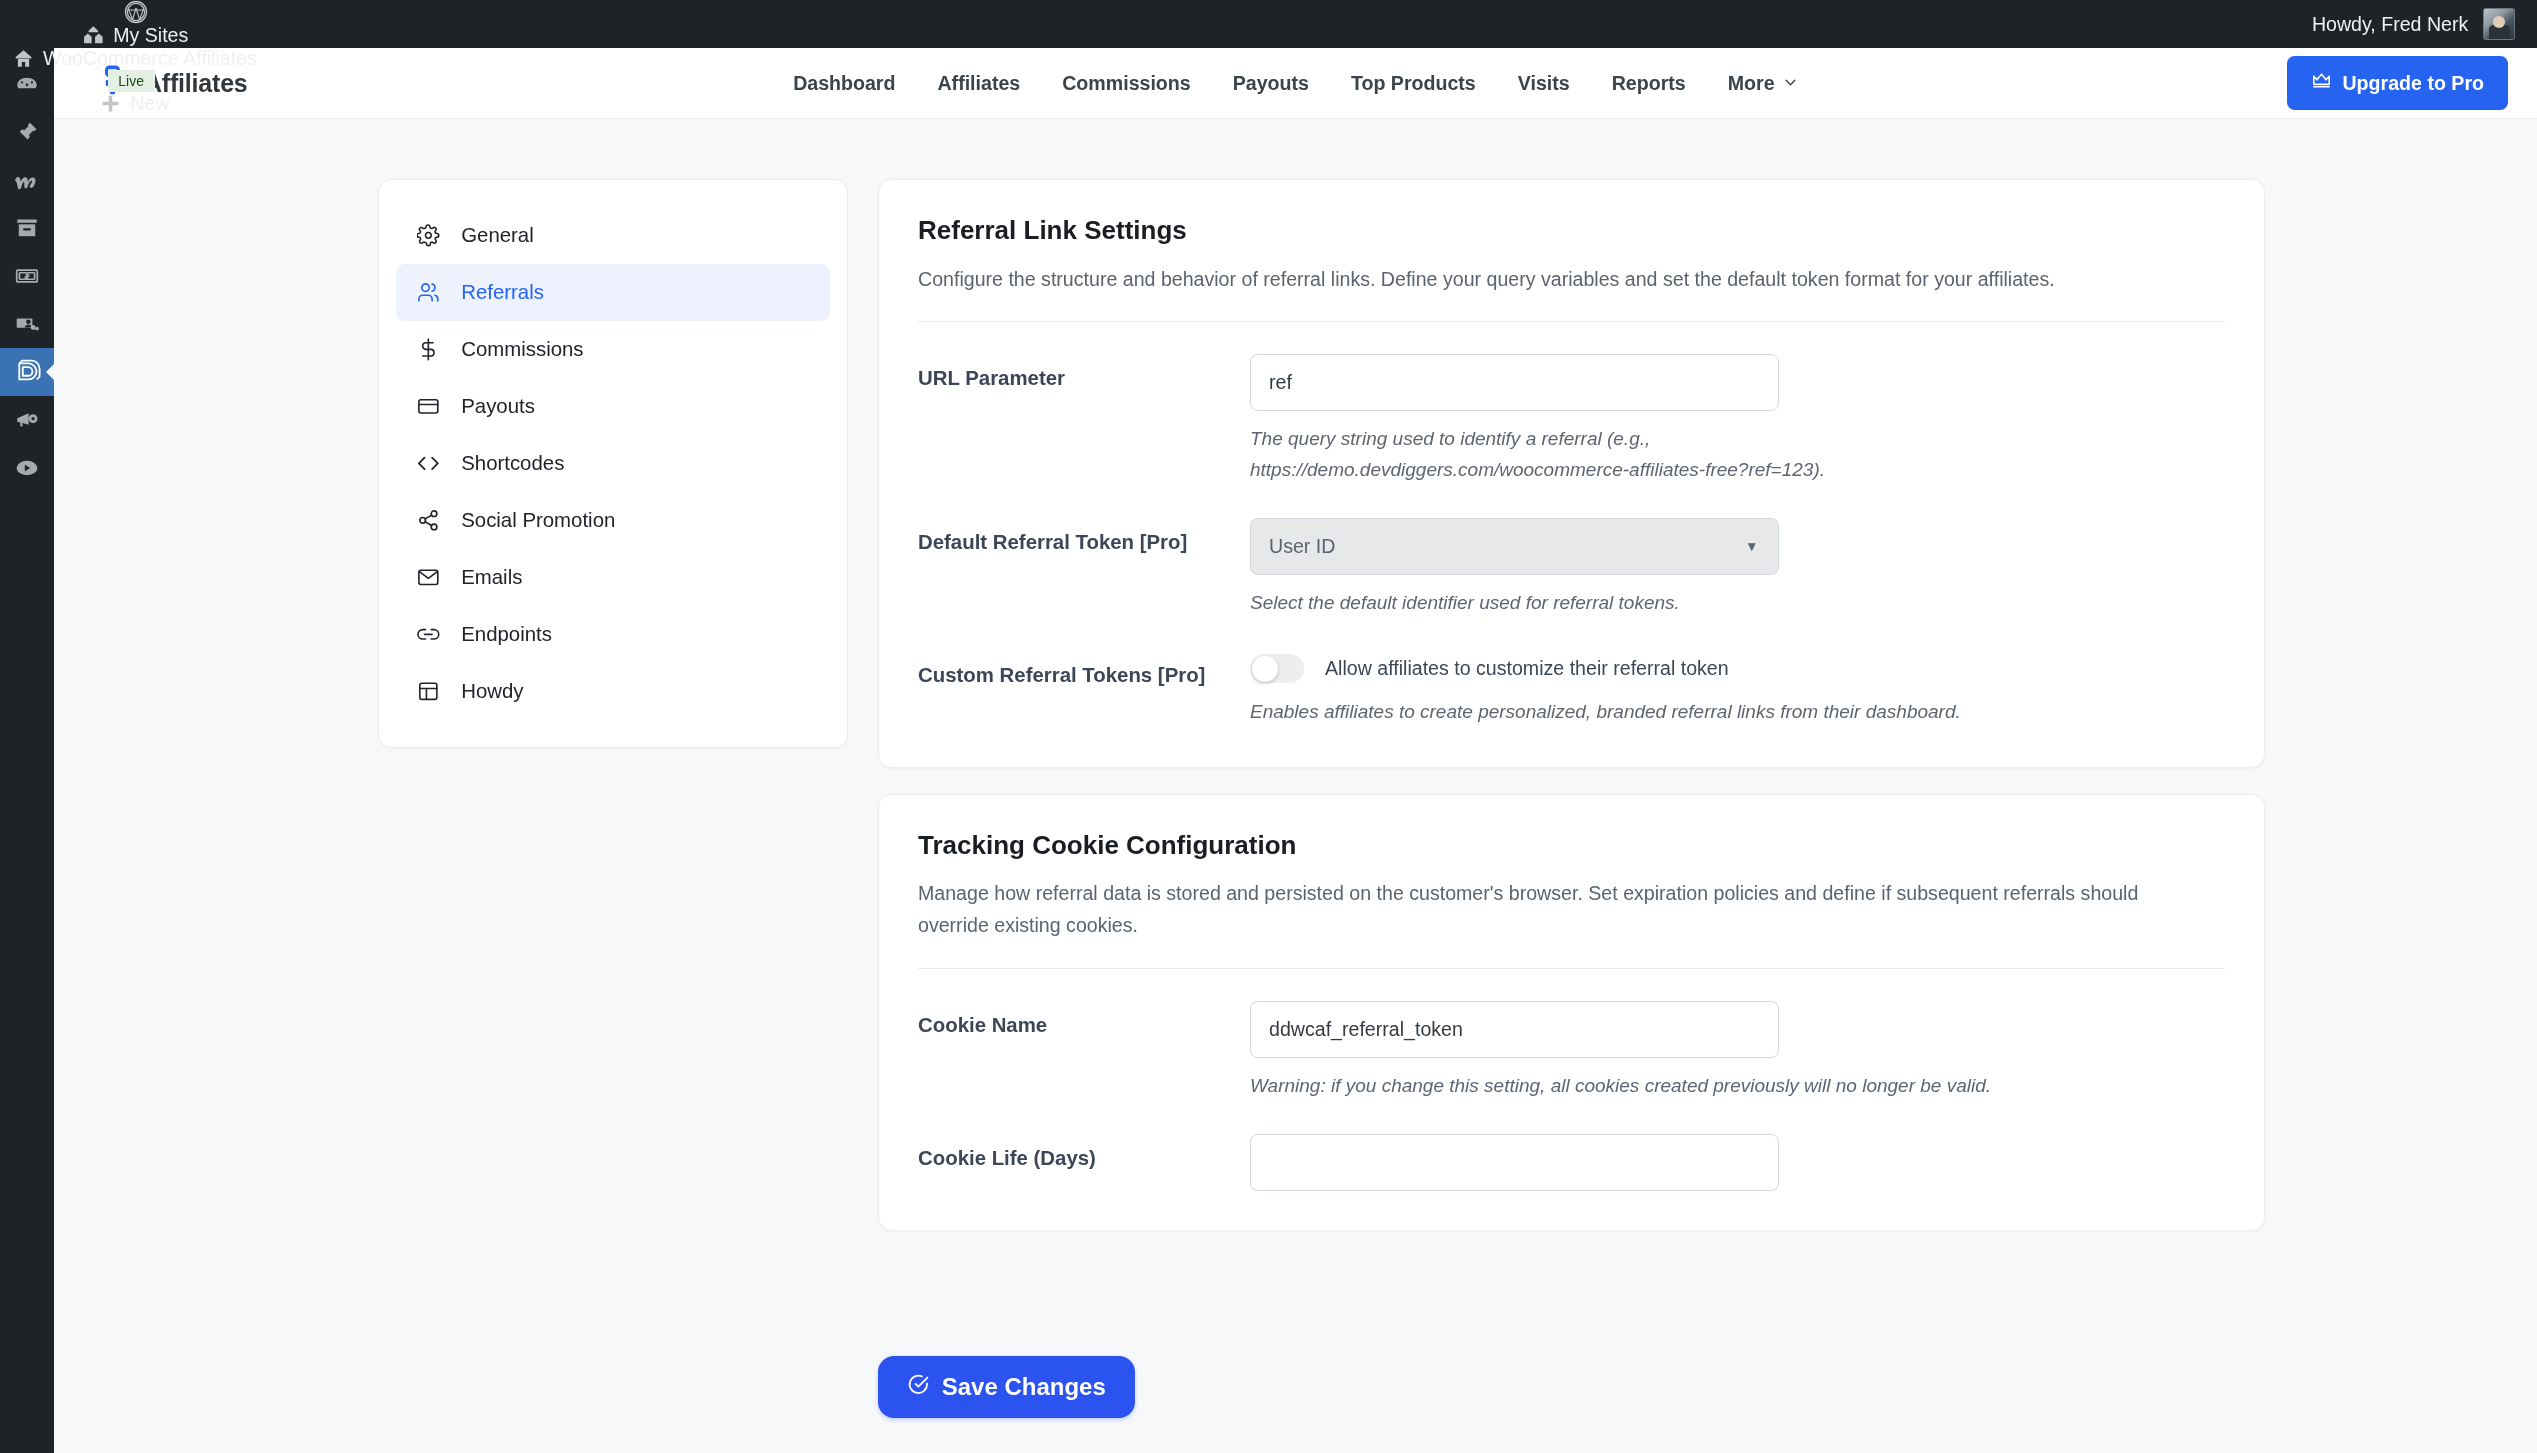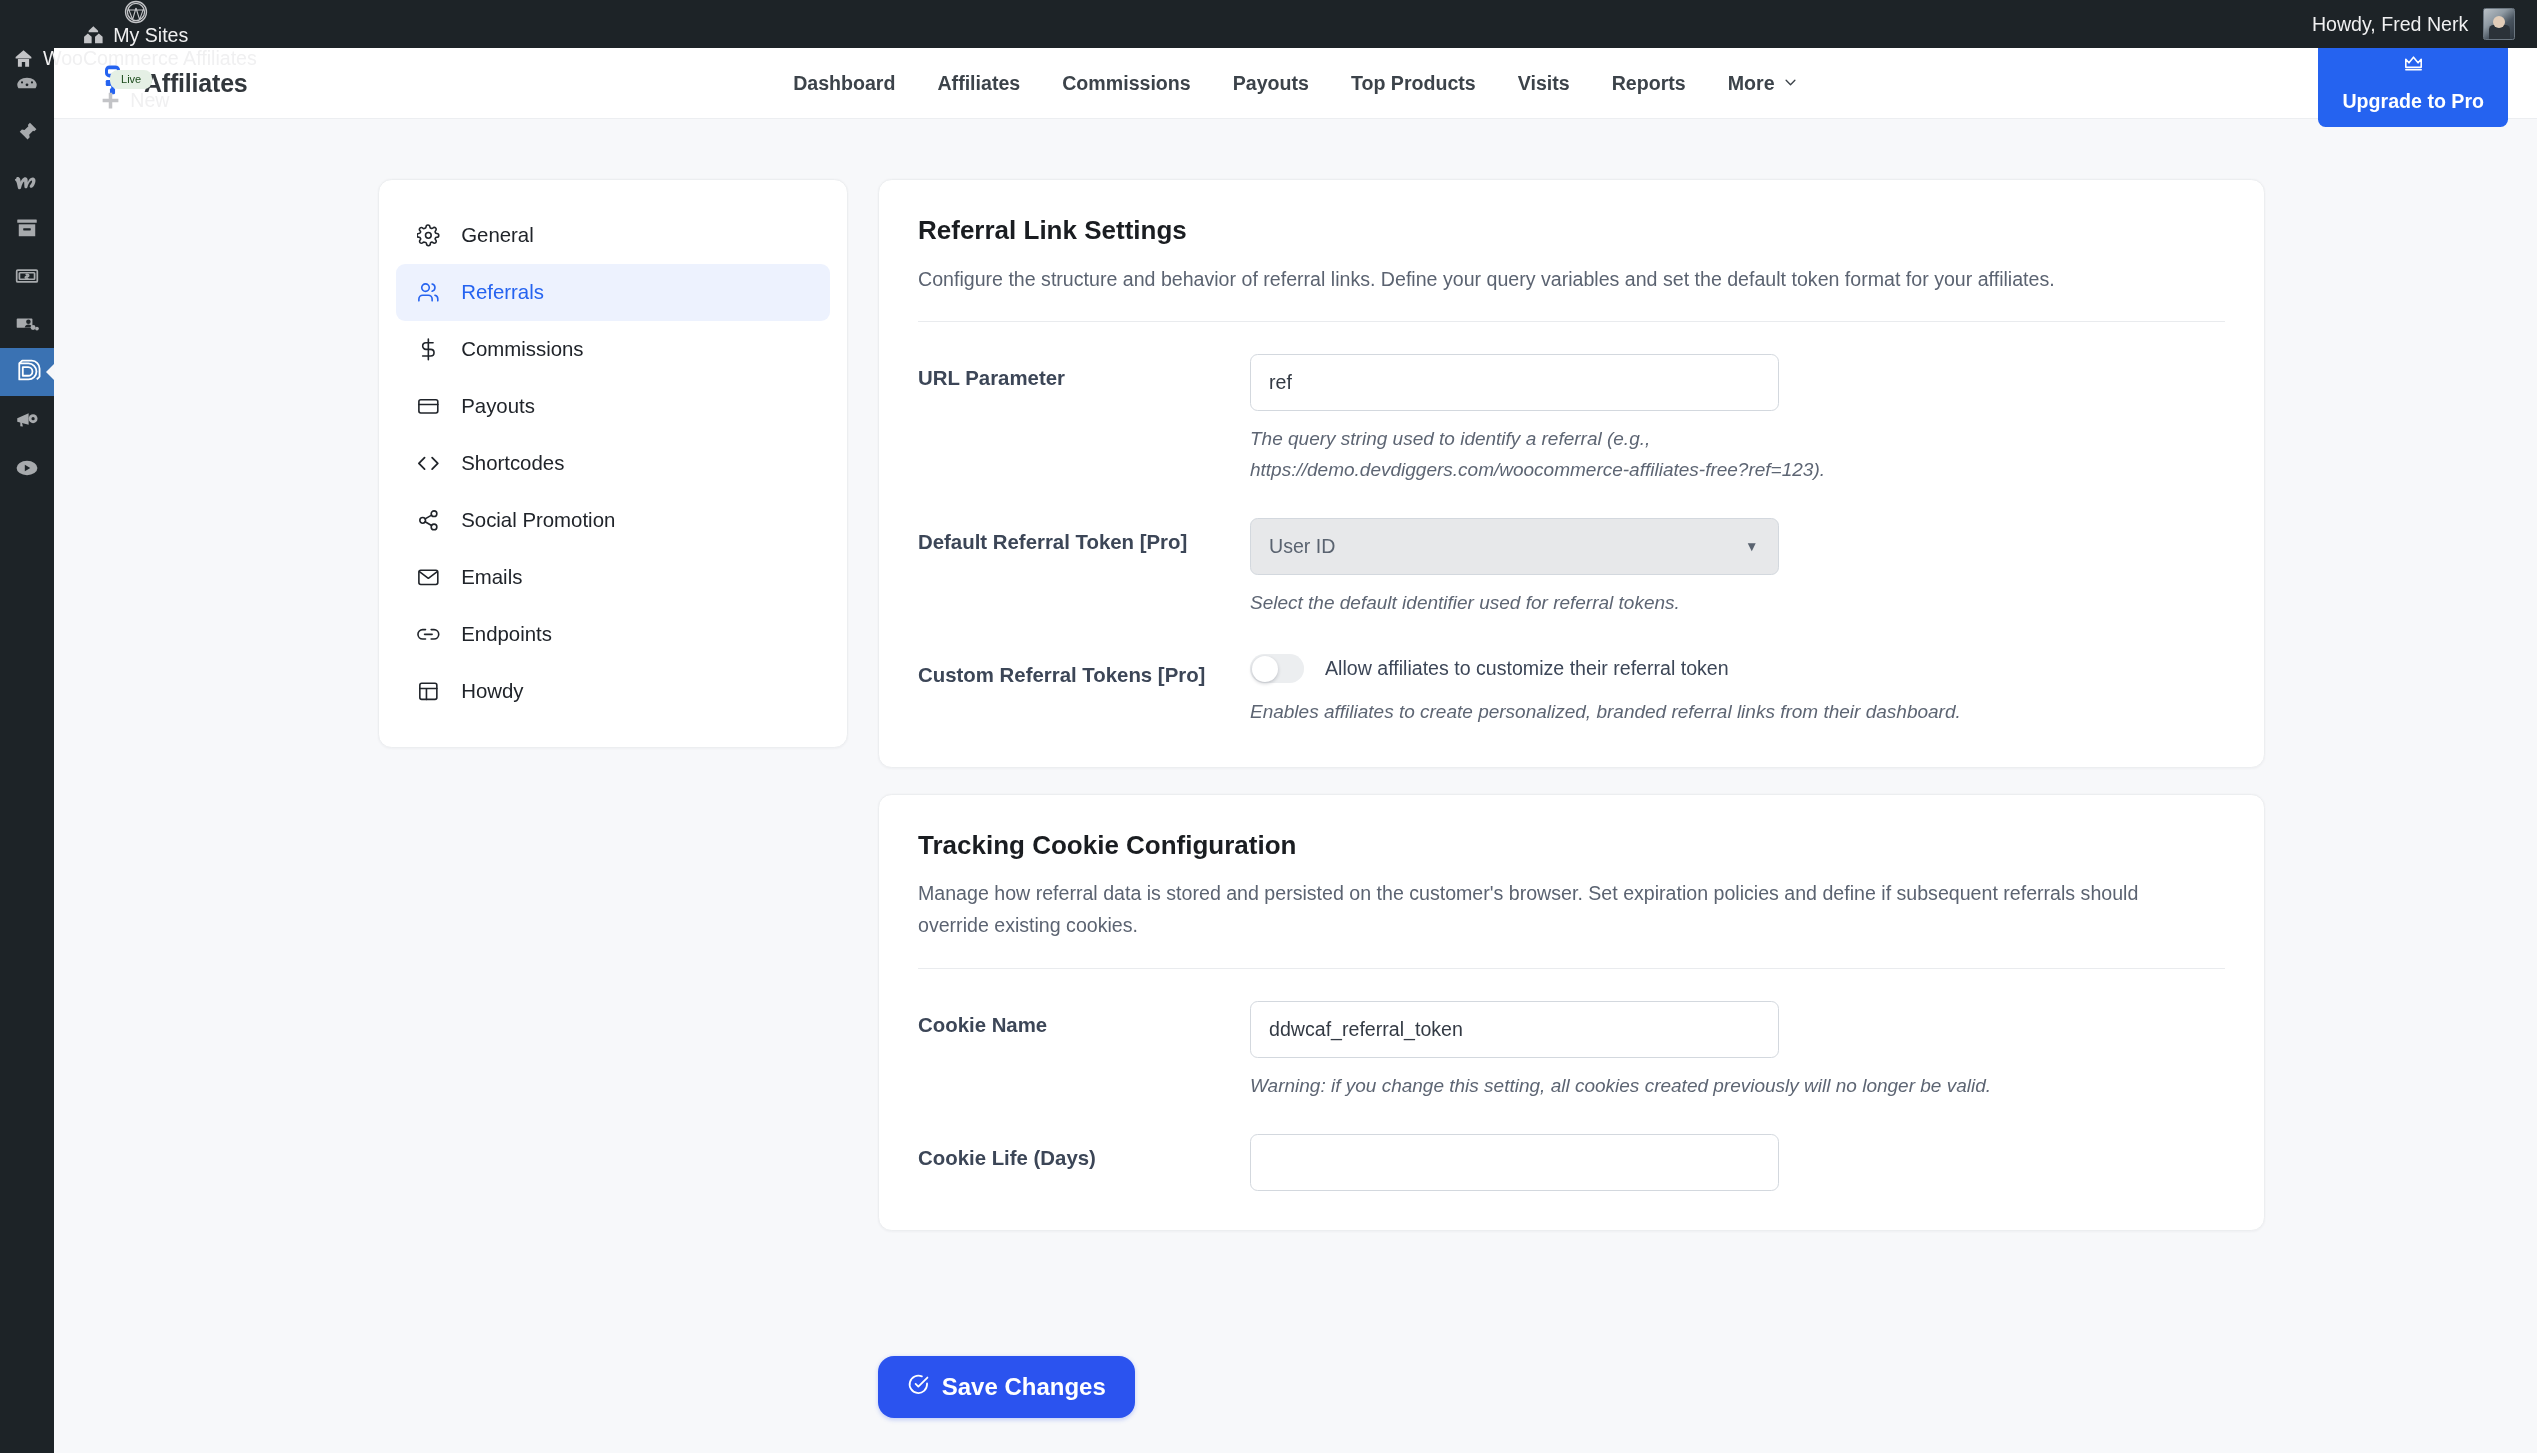--- a/index.html
+++ b/index.html
@@ -24,22 +24,22 @@
     display: flex; align-items: center; gap: 9px;
     height: 100%; padding: 0 13px;
     font-size: 19.6px; color: #f0f0f1; white-space: nowrap;
   }
   .ab-item.first { padding-left: 13.6px; padding-right: 10.6px; }
   .ab-icon { display: inline-flex; align-items: center; justify-content: center; }
   .ab-spacer { flex: 1; }
   .ab-right { display: flex; align-items: center; gap: 15px; padding-right: 22.7px; font-size: 19.6px; }
   .live-badge {
     background: #e5f0e5; color: #1a4a1a;
-    font-size: 11px; font-weight: 400;
-    padding: 3.8px 10.6px; border-radius: 8px;
+    font-size: 14px; font-weight: 400;
+    padding: 3.8px 10.6px; border-radius: 0;
     line-height: 1;
   }
   .avatar {
     width: 32px; height: 32px; border-radius: 2.3px;
     background: linear-gradient(140deg,#b9c0c6 0%,#8f9aa3 35%,#4a5560 60%,#2e3740 100%);
     border: 0.8px solid #6b7680;
     position: relative; overflow: hidden;
   }
   .avatar::after {
     content: ""; position: absolute; left: 9px; top: 6.8px;
@@ -95,21 +95,21 @@
     font-size: 19.6px; color: #3c434a;
     padding: 7.6px 21px; white-space: nowrap;
     display: flex; align-items: center; gap: 8.3px; font-weight: bold;
   }
   .header-right { margin-left: auto; padding-right: 29px; display: flex; align-items: center; }
   .btn-pro {
     display: flex; align-items: center; gap: 10.6px;
     background: #2563f0; color: #fff;
     font-size: 19.6px; font-weight: 700;
     padding: 14.3px 24px; border-radius: 7.6px;
-    border: none; white-space: nowrap; flex-direction: column;
+    border: none; white-space: nowrap;
   }
 
   
   #page-body {
     position: absolute; top: 119px; left: 54px;
     width: 2483px; height: 1335px;
     background: #f7f8fa;
   }
 
   

